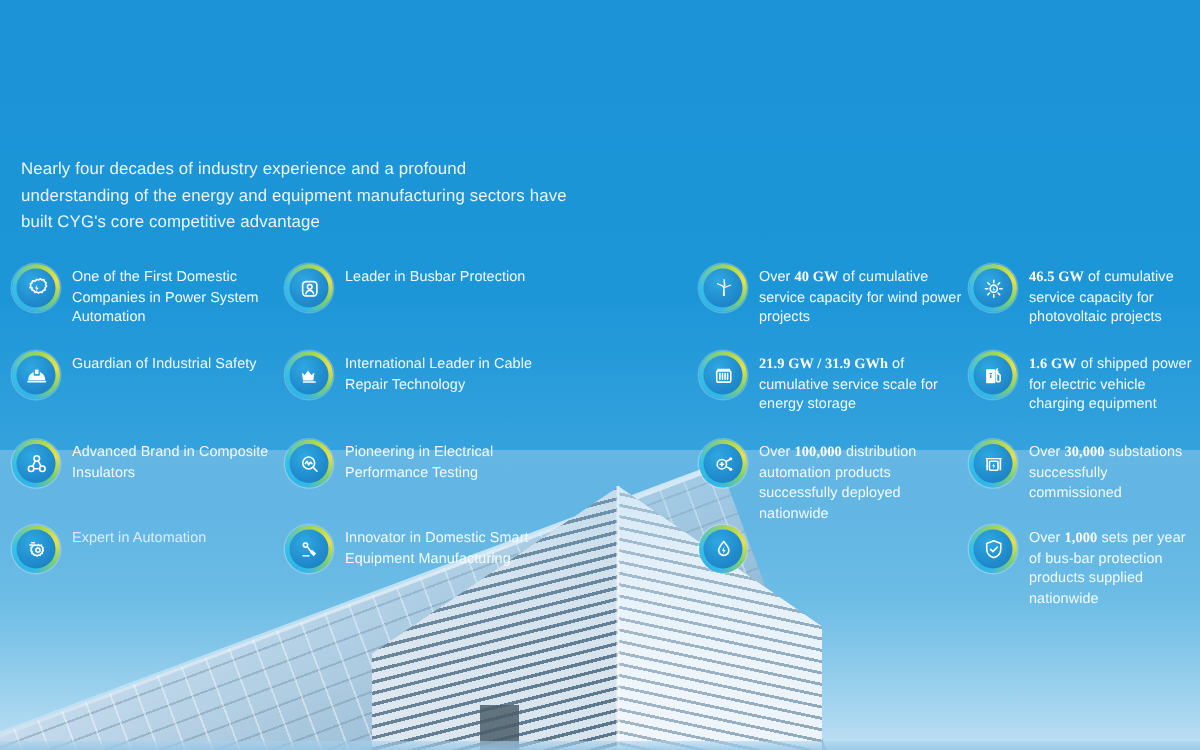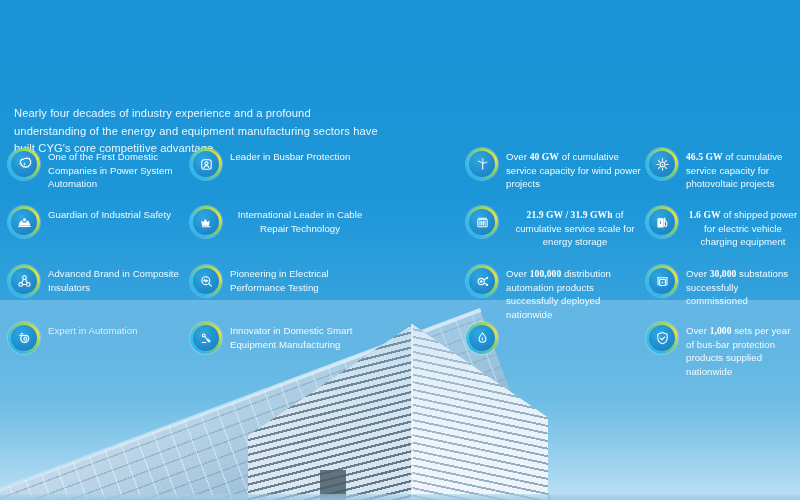--- a/index.html
+++ b/index.html
@@ -79,30 +79,30 @@
   .haze{position:absolute;left:0;top:0;width:800px;height:200px;background:linear-gradient(180deg,rgba(157,205,235,.48) 0%,rgba(170,212,238,.20) 35%,rgba(190,222,243,.05) 70%,rgba(200,228,245,0) 100%);}
   .baseline{position:absolute;left:0;bottom:0;width:800px;height:6px;background:linear-gradient(180deg,rgba(170,210,236,.55),rgba(150,198,230,.85));}
 
   
   .headline{
     position:absolute;left:14px;top:105px;width:372px;
     color:#eaf6ff;font-size:11.2px;line-height:17.5px;letter-spacing:.1px;
   }
 
   
-  .cols{position:absolute;left:0;top:144px;width:800px;height:230px;}
+  .cols{position:absolute;left:0;top:172px;width:800px;height:230px;}
   .col{position:absolute;top:0;}
   .c1{left:8px;width:180px;}
   .c2{left:190px;width:180px;}
   .c3{left:466px;width:178px;}
   .c4{left:646px;width:154px;}
 
   .item{position:absolute;display:flex;align-items:flex-start;gap:8px;}
   .r0{top:4px;}
-  .r1{top:62px;text-align:center;}
+  .r1{top:62px;}
   .r2{top:121px;justify-content:center;}
   .r3{top:178px;}
 
   .badge{
     flex:0 0 auto;width:32px;height:32px;border-radius:50%;
     background:conic-gradient(from 215deg,#2fb6e6 0deg,#38c0e8 60deg,#a8d84f 160deg,#e9e04a 215deg,#7fd06a 270deg,#36b8e7 330deg,#2fb6e6 360deg);
     display:flex;align-items:center;justify-content:center;
     box-shadow:0 0 0 1px rgba(255,255,255,.25);
     position:relative;
   }

